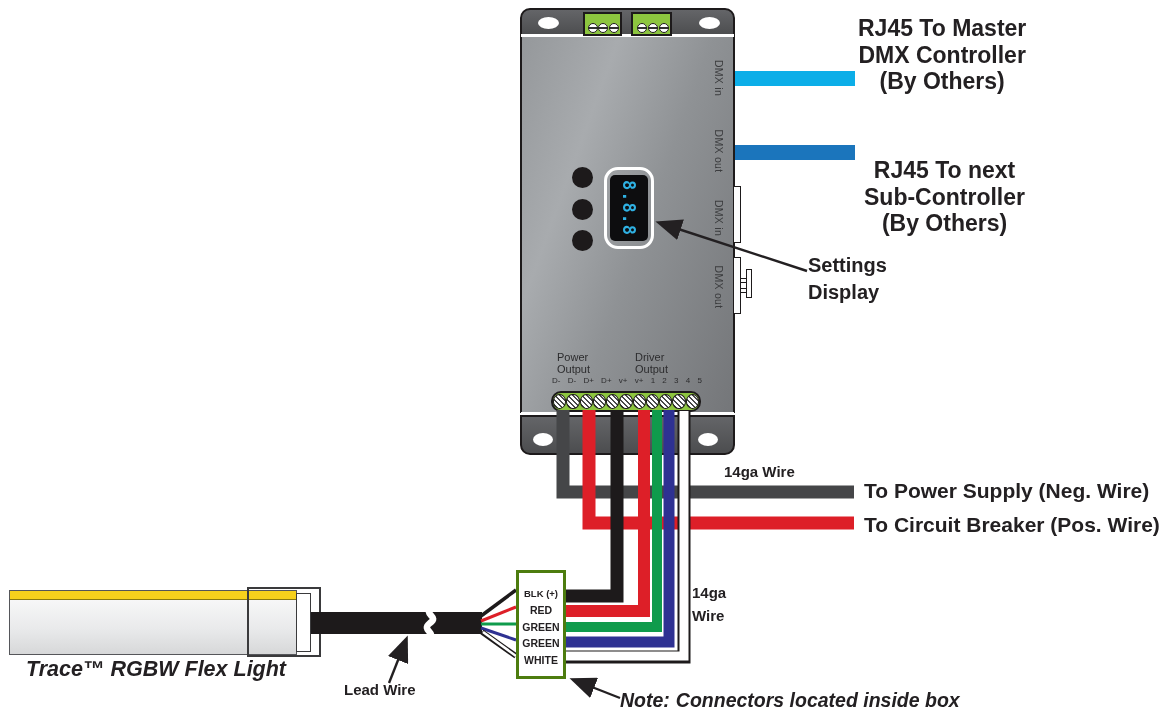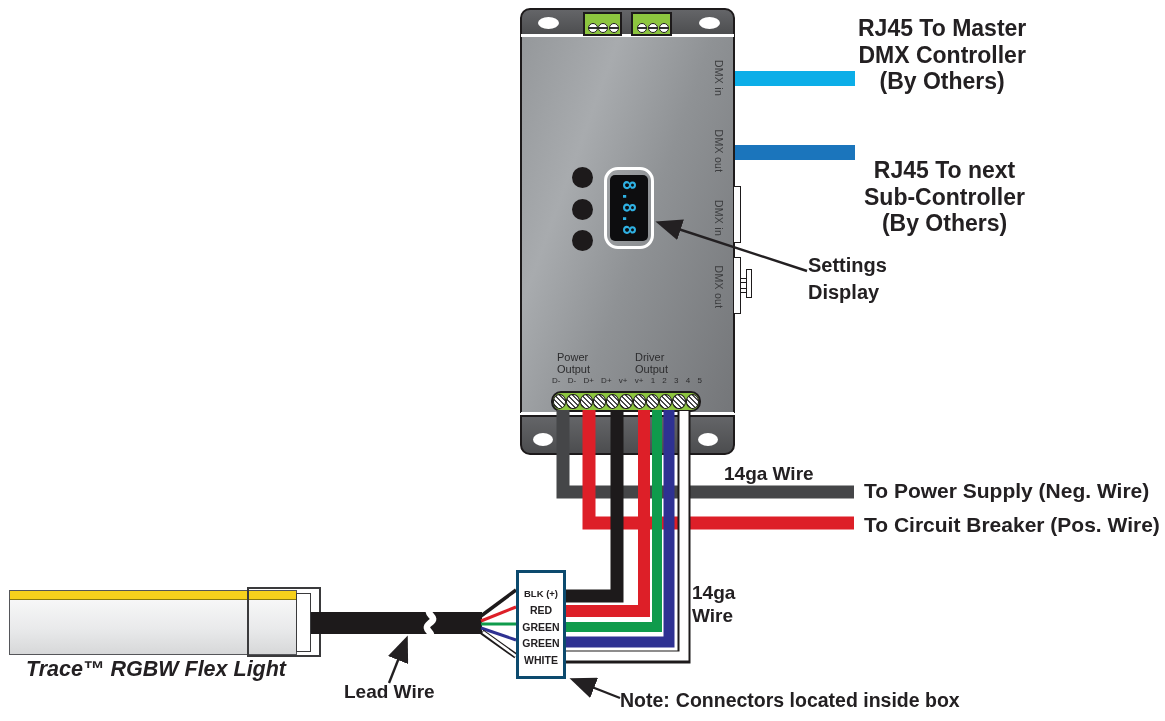--- a/index.html
+++ b/index.html
@@ -18,21 +18,21 @@
   .screw{width:15px;height:15px;border-radius:50%;border:1.3px solid #1d1a1b;box-sizing:border-box;
          background:repeating-linear-gradient(45deg,#fff 0 2px,#4a4a4a 2px 3.4px);}
   .btn{background:#1d1a1b;border-radius:50%;width:21px;height:21px;}
   .vlabel{font-size:10.5px;color:#3b3c3e;white-space:nowrap;letter-spacing:0.3px;
           transform:translate(-50%,-50%) rotate(90deg);}
   .port{background:#fdfdfd;border:1.5px solid #1d1a1b;box-sizing:border-box;}
   .smalllbl{font-size:11px;line-height:11.5px;color:#2c2c2e;}
   .termrow{display:flex;width:150px;justify-content:space-between;font-size:8px;color:#2c2c2e;}
   .bigtxt{font-size:23px;line-height:26.5px;font-weight:600;text-align:center;}
   .medtxt{font-size:21px;font-weight:600;white-space:nowrap;}
-  .lbl19{font-size:19px;font-weight:600;white-space:nowrap;}
+  .lbl19{font-size:15px;font-weight:600;white-space:nowrap;}
   .boxlabels{display:flex;flex-direction:column;justify-content:flex-start;
              padding-top:13px;text-align:center;font-size:10.5px;line-height:16.4px;font-weight:600;}
   svg{display:block;}
 </style>
 </head>
 <body>
 
 <div class="stage">
 
   <div class="abs plate" style="left:520px;top:8px;width:215px;height:29px;border-radius:10px 10px 0 0;"></div>
@@ -150,21 +150,21 @@
     <line x1="516" y1="656" x2="482" y2="632" stroke-width="5.5" stroke="#1d1a1b"></line>
     <line x1="516" y1="656" x2="483" y2="632" stroke-width="2.5" stroke="#ffffff"></line>
 
     <path d="M432,607 c-10,8 8,9 -2,16 c-10,8 8,9 -2,16" fill="none" stroke="#ffffff" stroke-width="6.5"></path>
 
     <line x1="807" y1="271" x2="660" y2="223" stroke="#232022" stroke-width="2.4" marker-end="url(#ah)"></line>
     <line x1="389" y1="683" x2="406" y2="640" stroke="#232022" stroke-width="2.4" marker-end="url(#ah)"></line>
     <line x1="620" y1="698" x2="574" y2="680" stroke="#232022" stroke-width="2.4" marker-end="url(#ah)"></line>
   </svg>
 
-  <div class="abs boxlabels" style="left:516px;top:570px;width:50px;height:109px;background:#fff;border:3px solid #0c4a6e;box-sizing:border-box;z-index:6;">
+  <div class="abs boxlabels" style="left:516px;top:570px;width:50px;height:109px;background:#fff;border:3px solid #4d7c0f;box-sizing:border-box;z-index:6;">
     <div style="font-size:9.5px;">BLK (+)</div>
     <div>RED</div>
     <div>GREEN</div>
     <div>GREEN</div>
     <div>WHITE</div>
   </div>
 
   <div class="abs bigtxt" style="left:858px;top:15px;z-index:10;">
     <div>RJ45 To Master</div>
     <div>DMX Controller</div>
@@ -181,17 +181,17 @@
   </div>
   <div class="abs lbl19" style="left:724px;top:463px;z-index:10;">14ga Wire</div>
   <div class="abs medtxt" style="left:864px;top:479px;z-index:10;">To Power Supply (Neg. Wire)</div>
   <div class="abs medtxt" style="left:864px;top:513px;z-index:10;">To Circuit Breaker (Pos. Wire)</div>
   <div class="abs lbl19" style="left:692px;top:582px;line-height:22.5px;z-index:10;">
     <div>14ga</div>
     <div>Wire</div>
   </div>
   <div class="abs lbl19" style="left:344px;top:681px;font-weight:600;z-index:10;">Lead Wire</div>
   <div class="abs" style="left:26px;top:657px;font-size:21.5px;font-weight:600;z-index:10;font-style:italic;">Trace™ RGBW Flex Light</div>
-  <div class="abs" style="left:620px;top:689px;font-size:19.5px;z-index:10;">
+  <div class="abs" style="left:620px;top:689px;font-size:19.5px;z-index:10;font-style:italic;">
     <b>Note:</b><span style="margin-left:6px;font-weight:600;">Connectors located inside box</span>
   </div>
 
 </div>
 
 </body></html>

